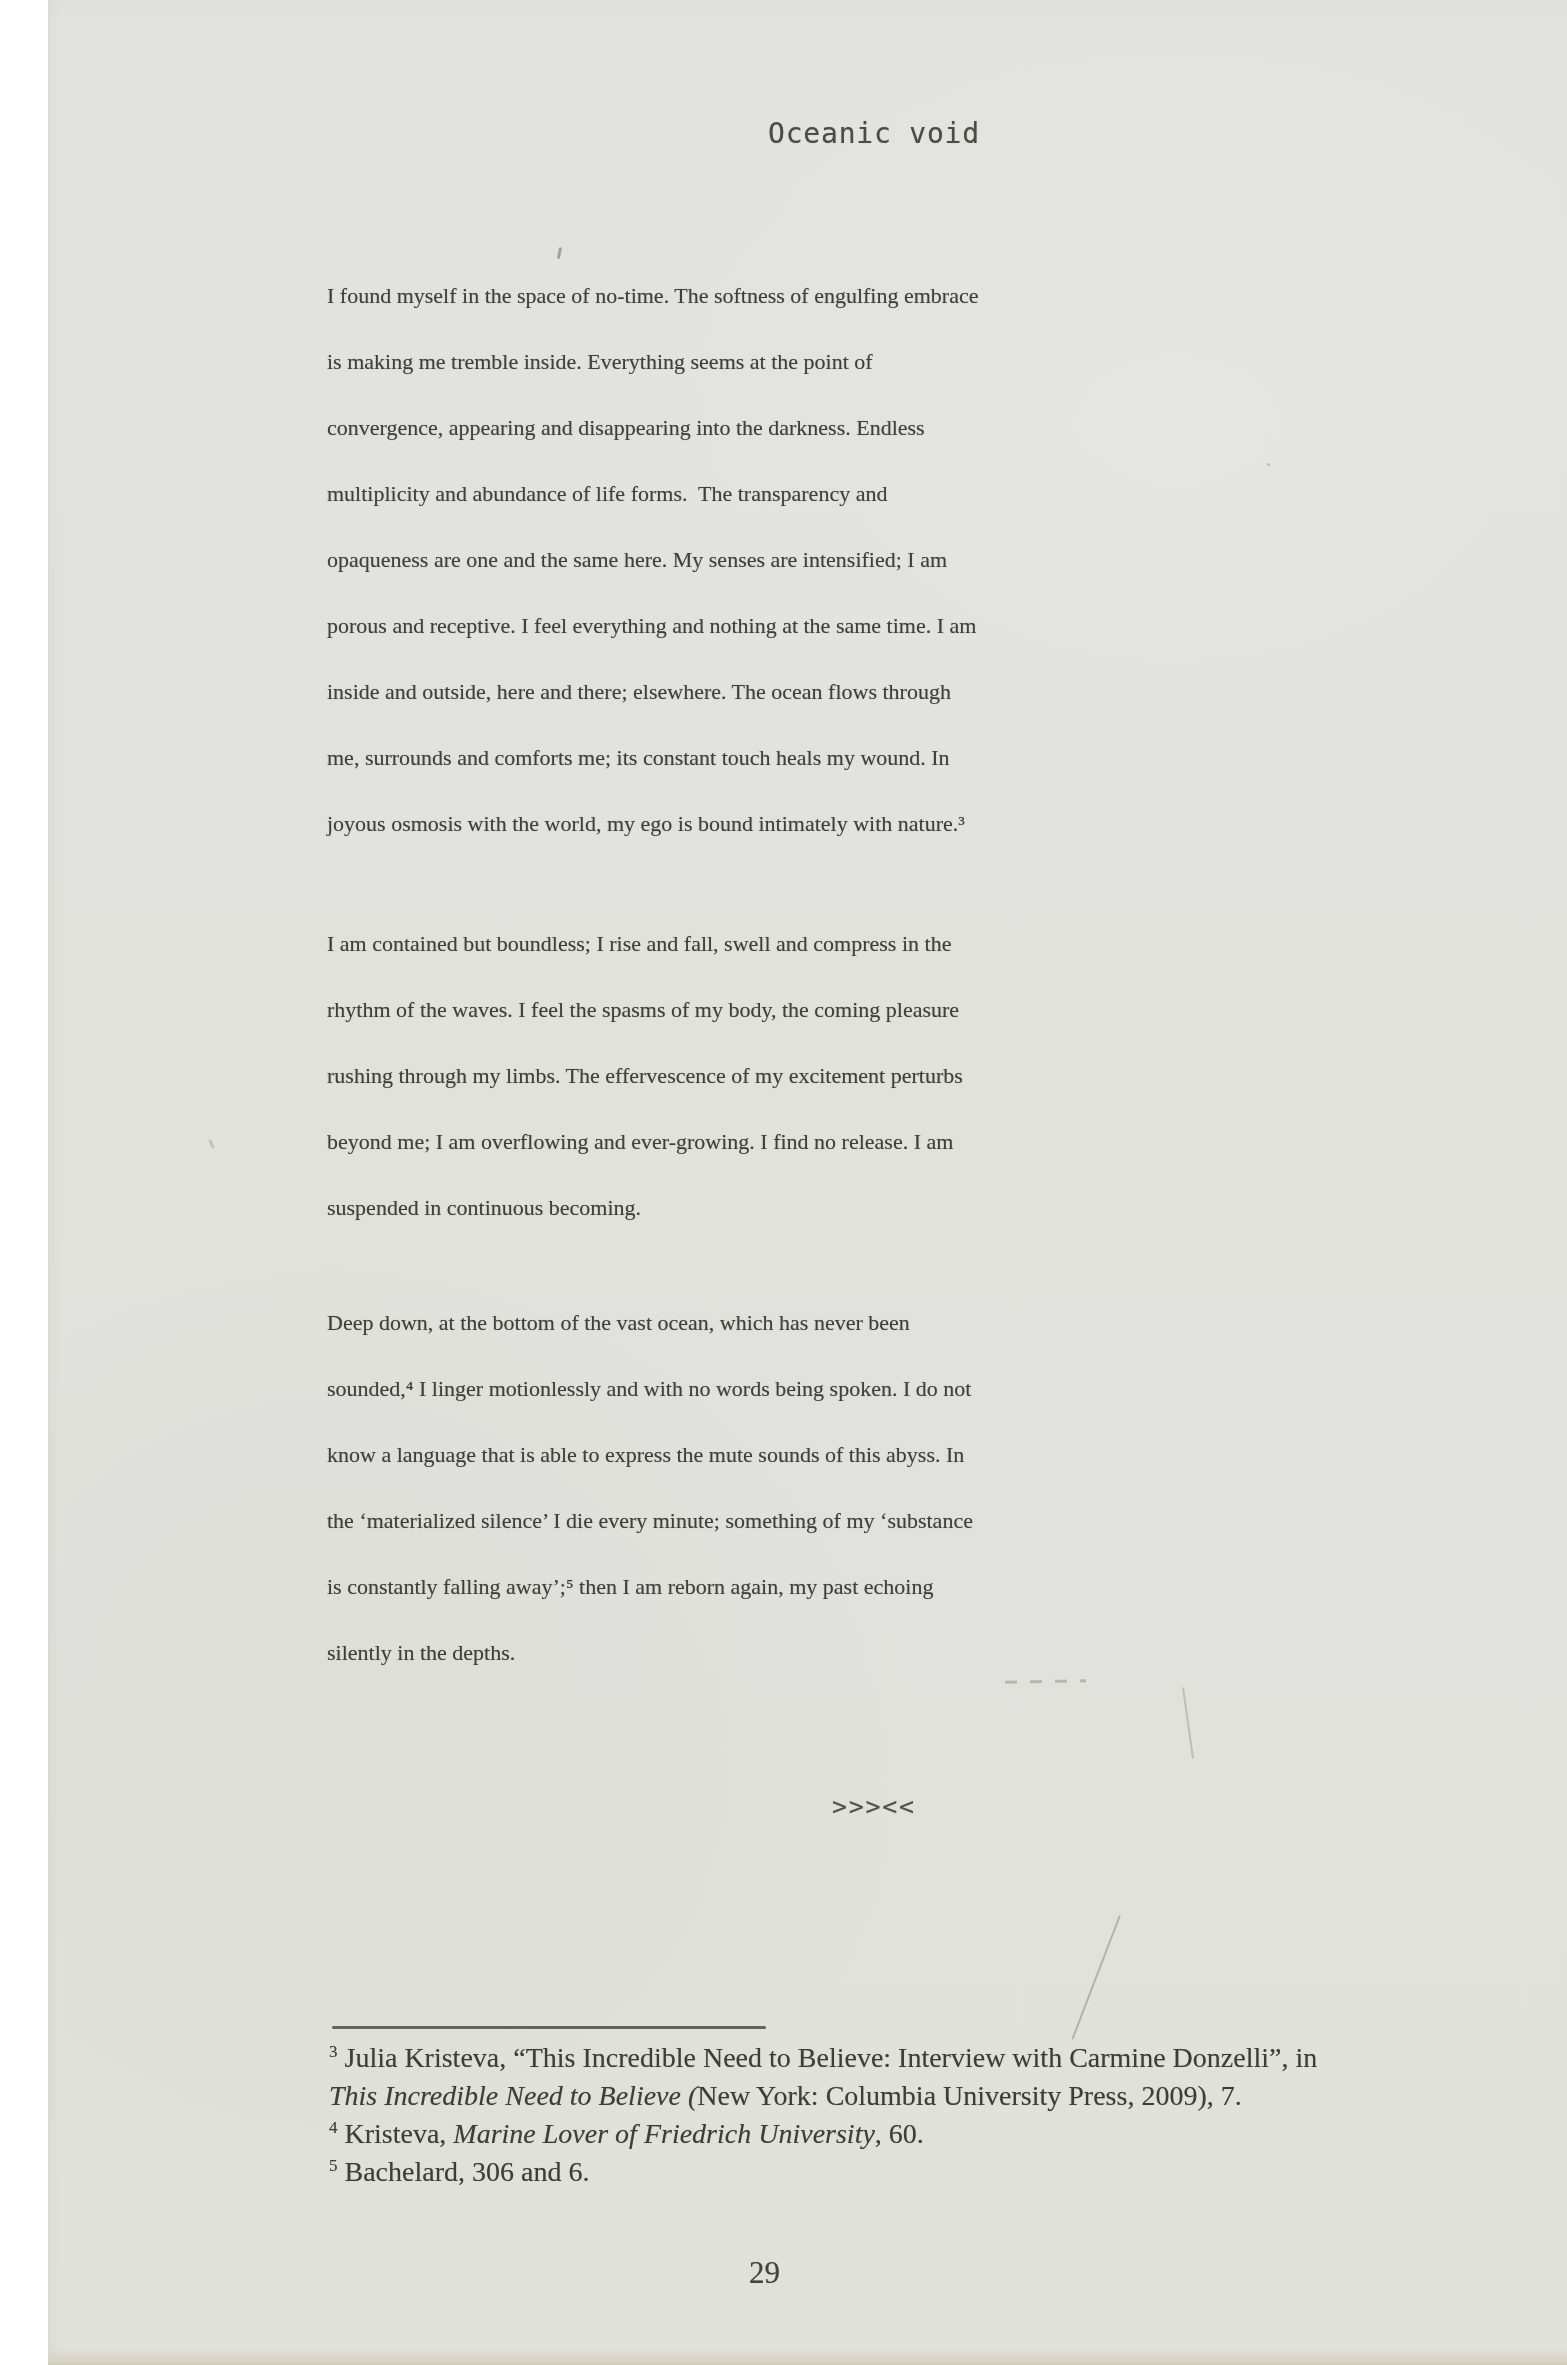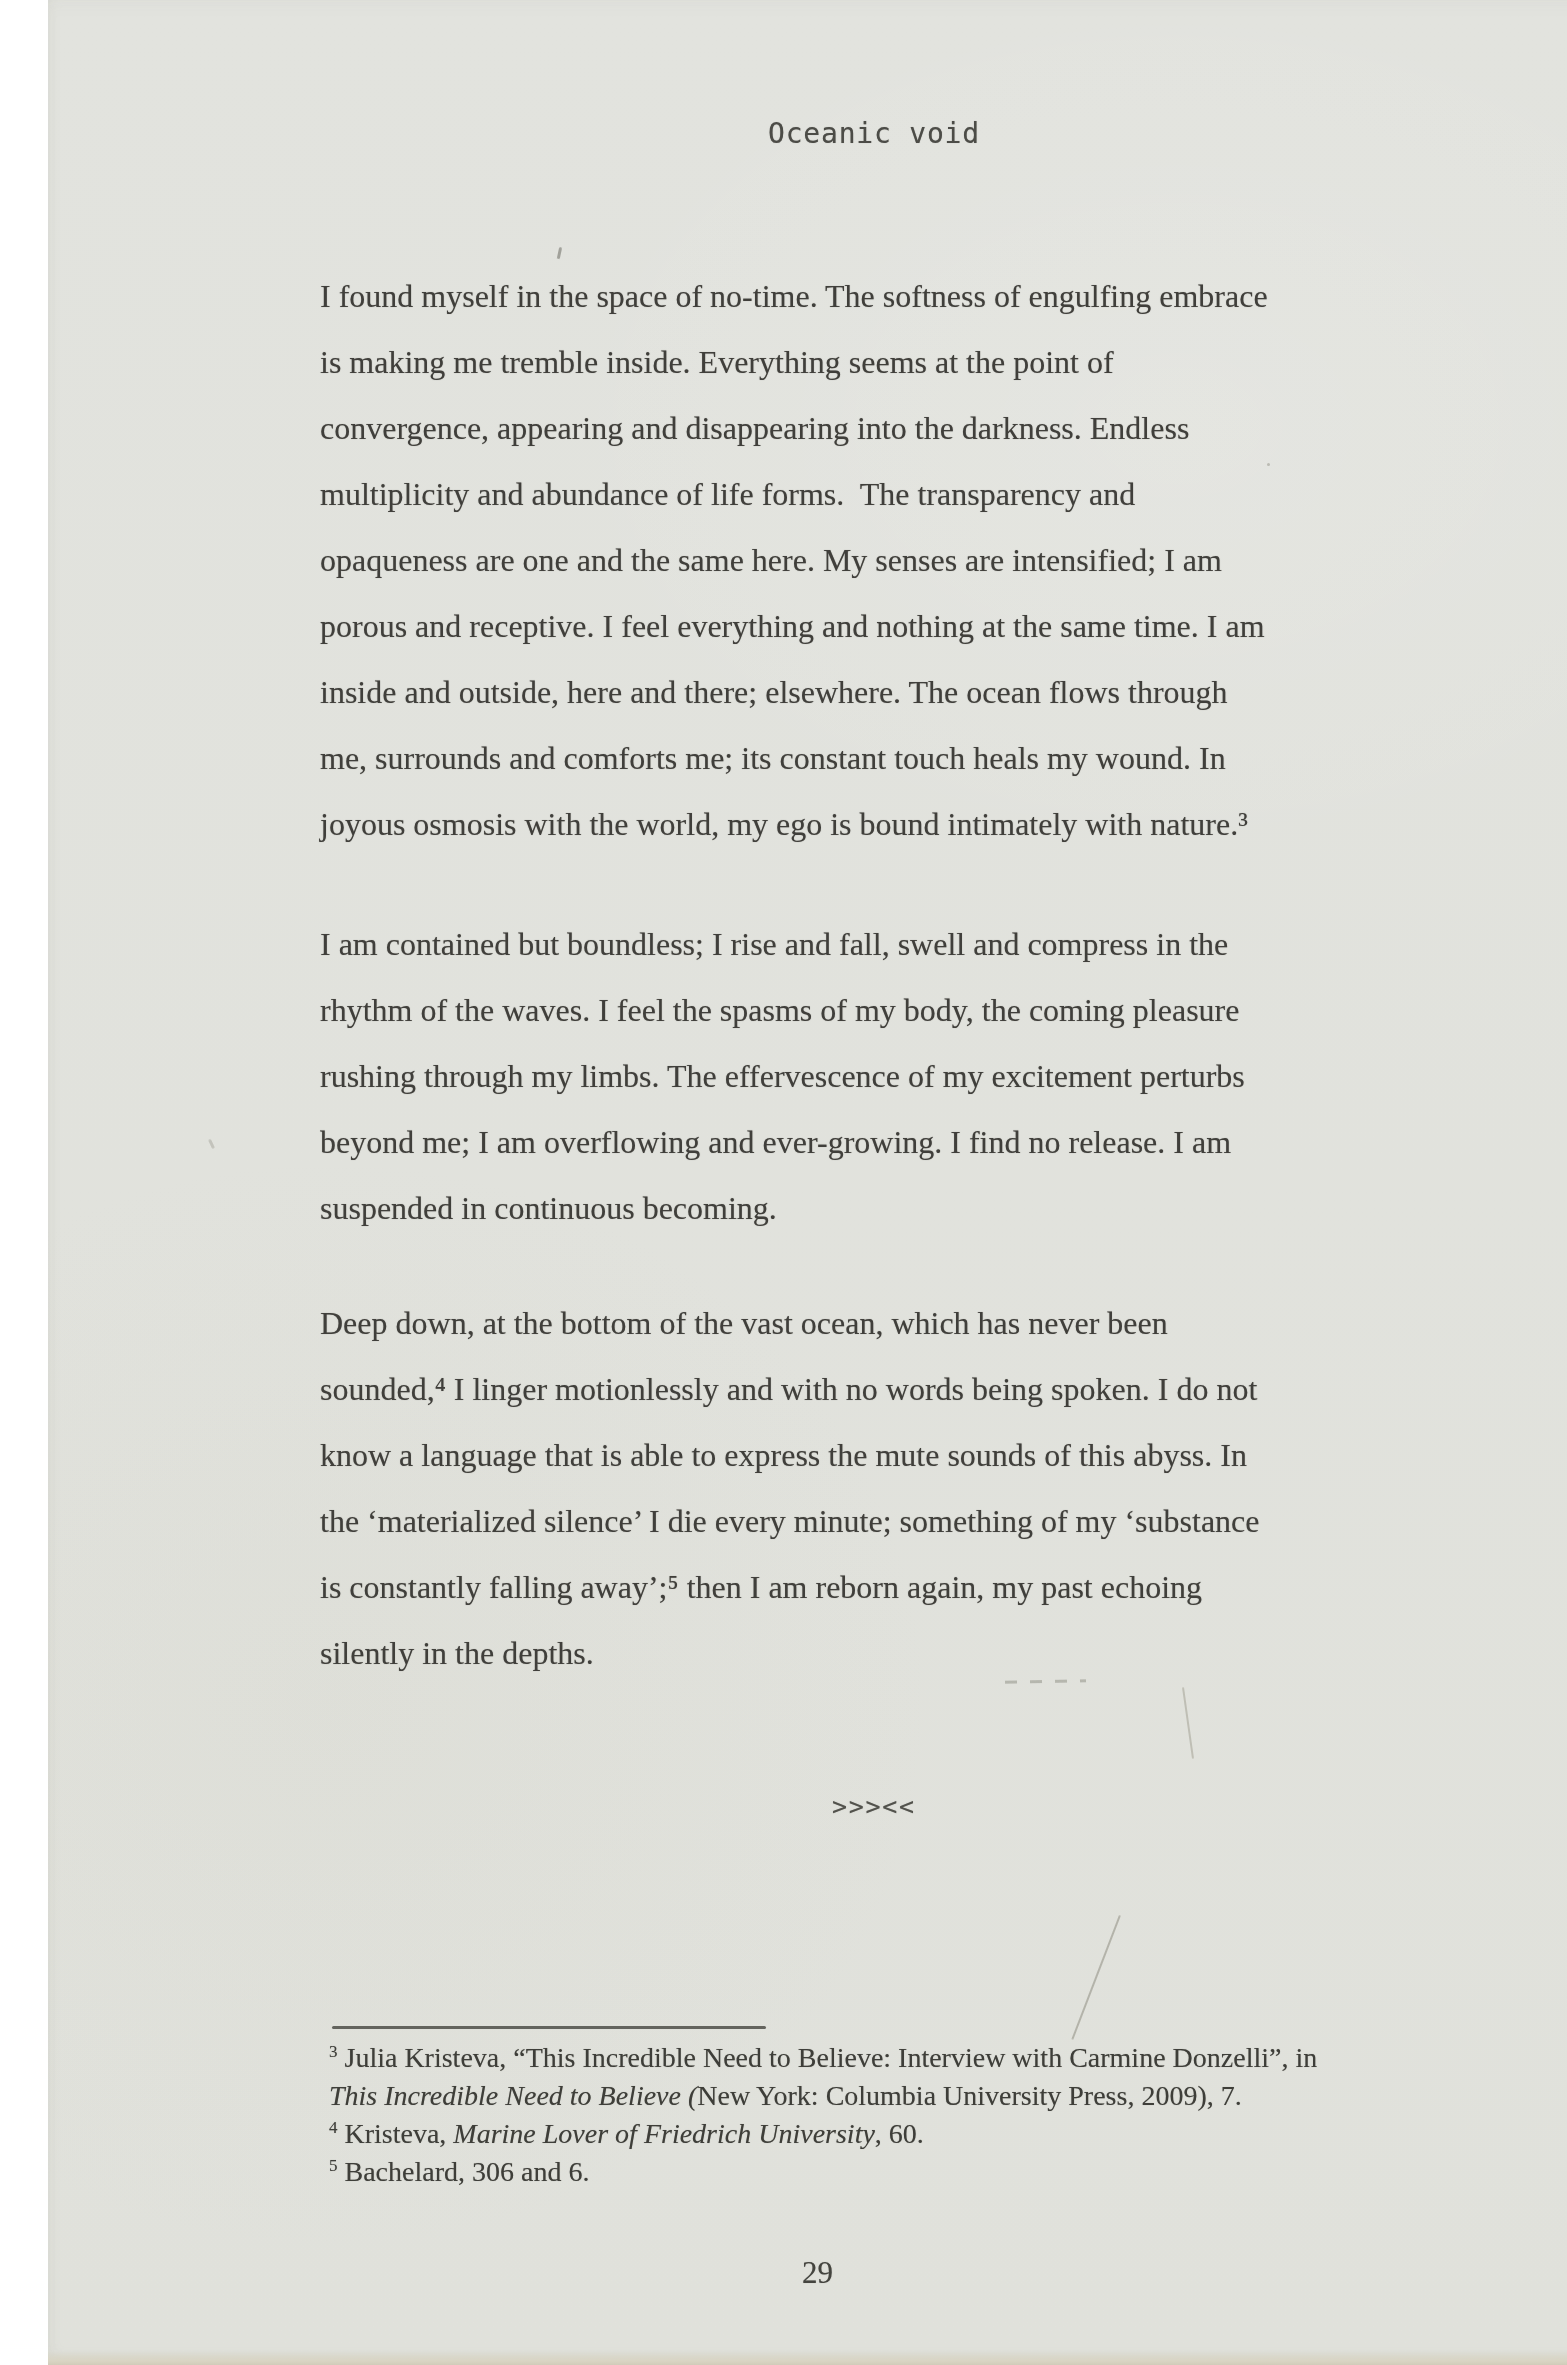--- a/index.html
+++ b/index.html
@@ -27,23 +27,23 @@
     width: 1568px;
     text-align: center;
     font-family: "DejaVu Sans Mono", "Liberation Mono", monospace;
     font-size: 28px;
     letter-spacing: 0.8px;
     color: #4c4c47;
     text-shadow: 0 0 0.8px rgba(70,70,64,0.45);
   }
   .para {
     position: absolute;
-    left: 272px;
+    left: 279px;
     white-space: pre;
-    font-size: 32px;
+    font-size: 22px;
     line-height: 66px;
     color: #403f3b;
     text-shadow: 0 0 1px rgba(64,64,58,0.42);
   }
   .p1 { top: 263px; }
   .p2 { top: 911px; }
   .p3 { top: 1290px; }
   .divider {
     position: absolute;
     top: 1792px;
@@ -75,21 +75,21 @@
     text-shadow: 0 0 0.8px rgba(64,64,58,0.42);
   }
   .fn { white-space: nowrap; }
   .fn sup { font-size: 17px; line-height: 0; }
   .fn em { font-style: italic; font-family: Liberation Serif, serif; }
   .page-number {
     position: absolute;
     left: 701px;
     top: 2255px;
     width: 84px;
-    text-align: right;
+    text-align: left;
     font-size: 31px;
     color: #44443f;
     text-shadow: 0 0 0.8px rgba(64,64,58,0.42);
   }
   .bottom-edge {
     position: absolute;
     left: 0; bottom: 0;
     width: 1568px; height: 15px;
     background: linear-gradient(to bottom, rgba(214,210,194,0) 0%, #d9d5c4 65%, #cfcab7 100%);
   }

